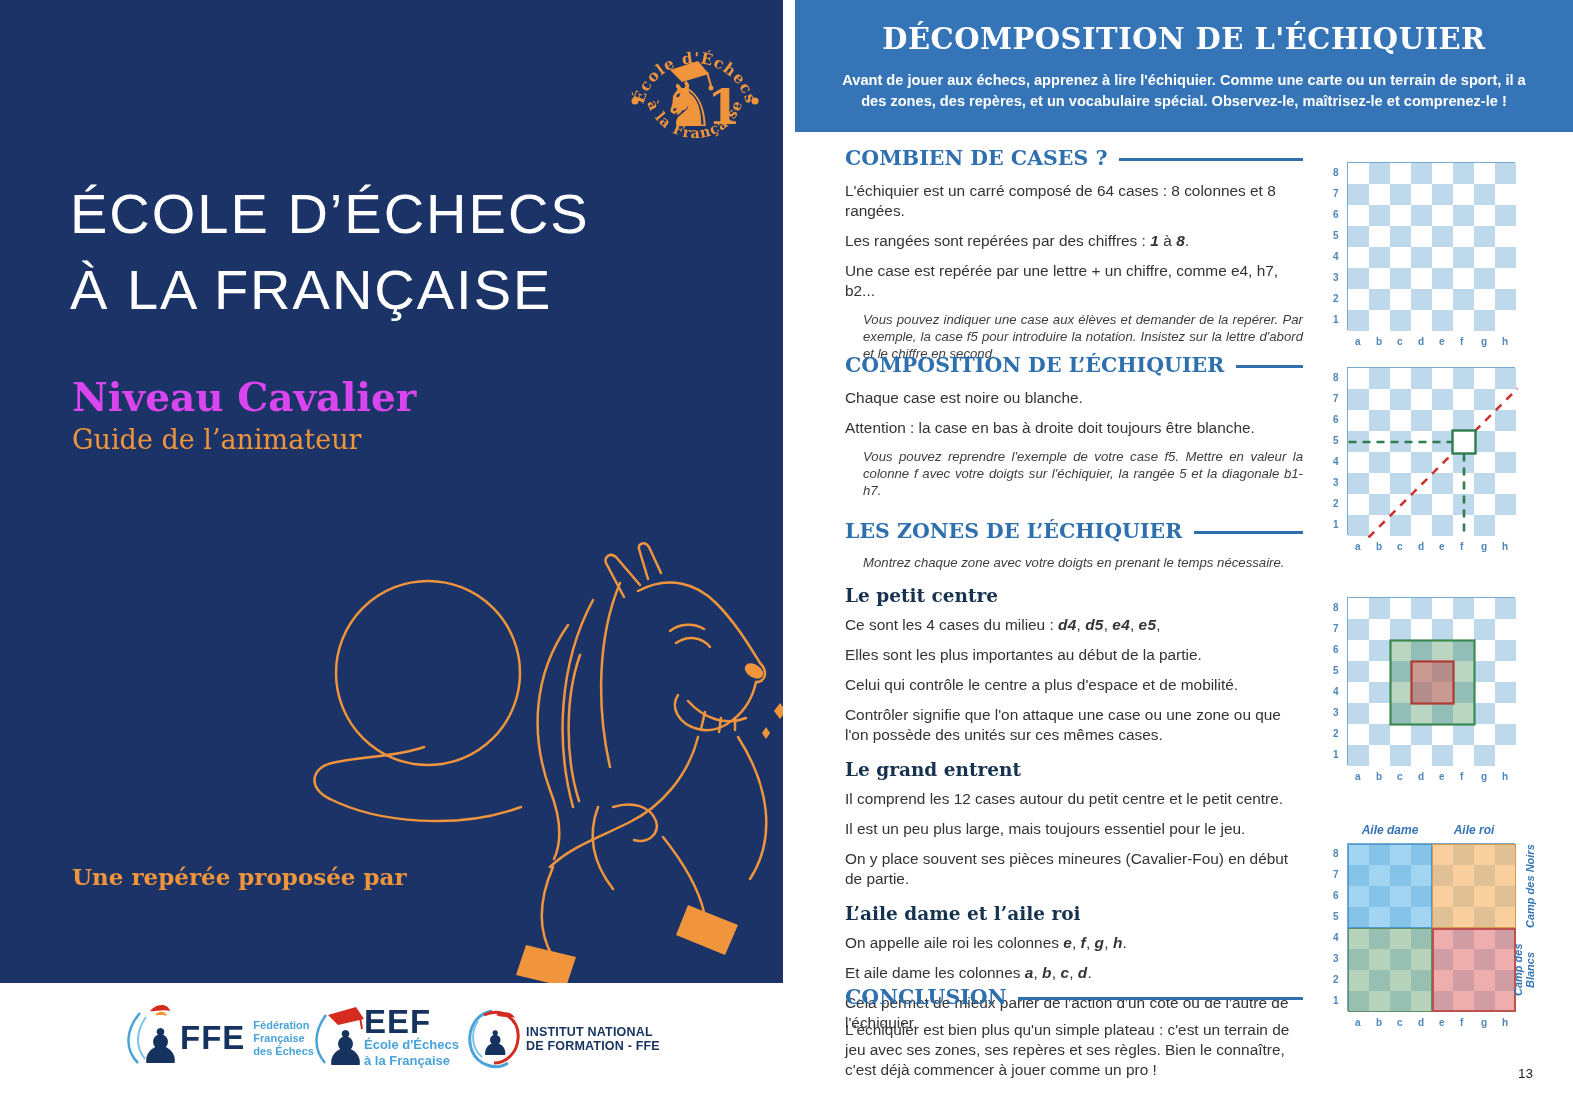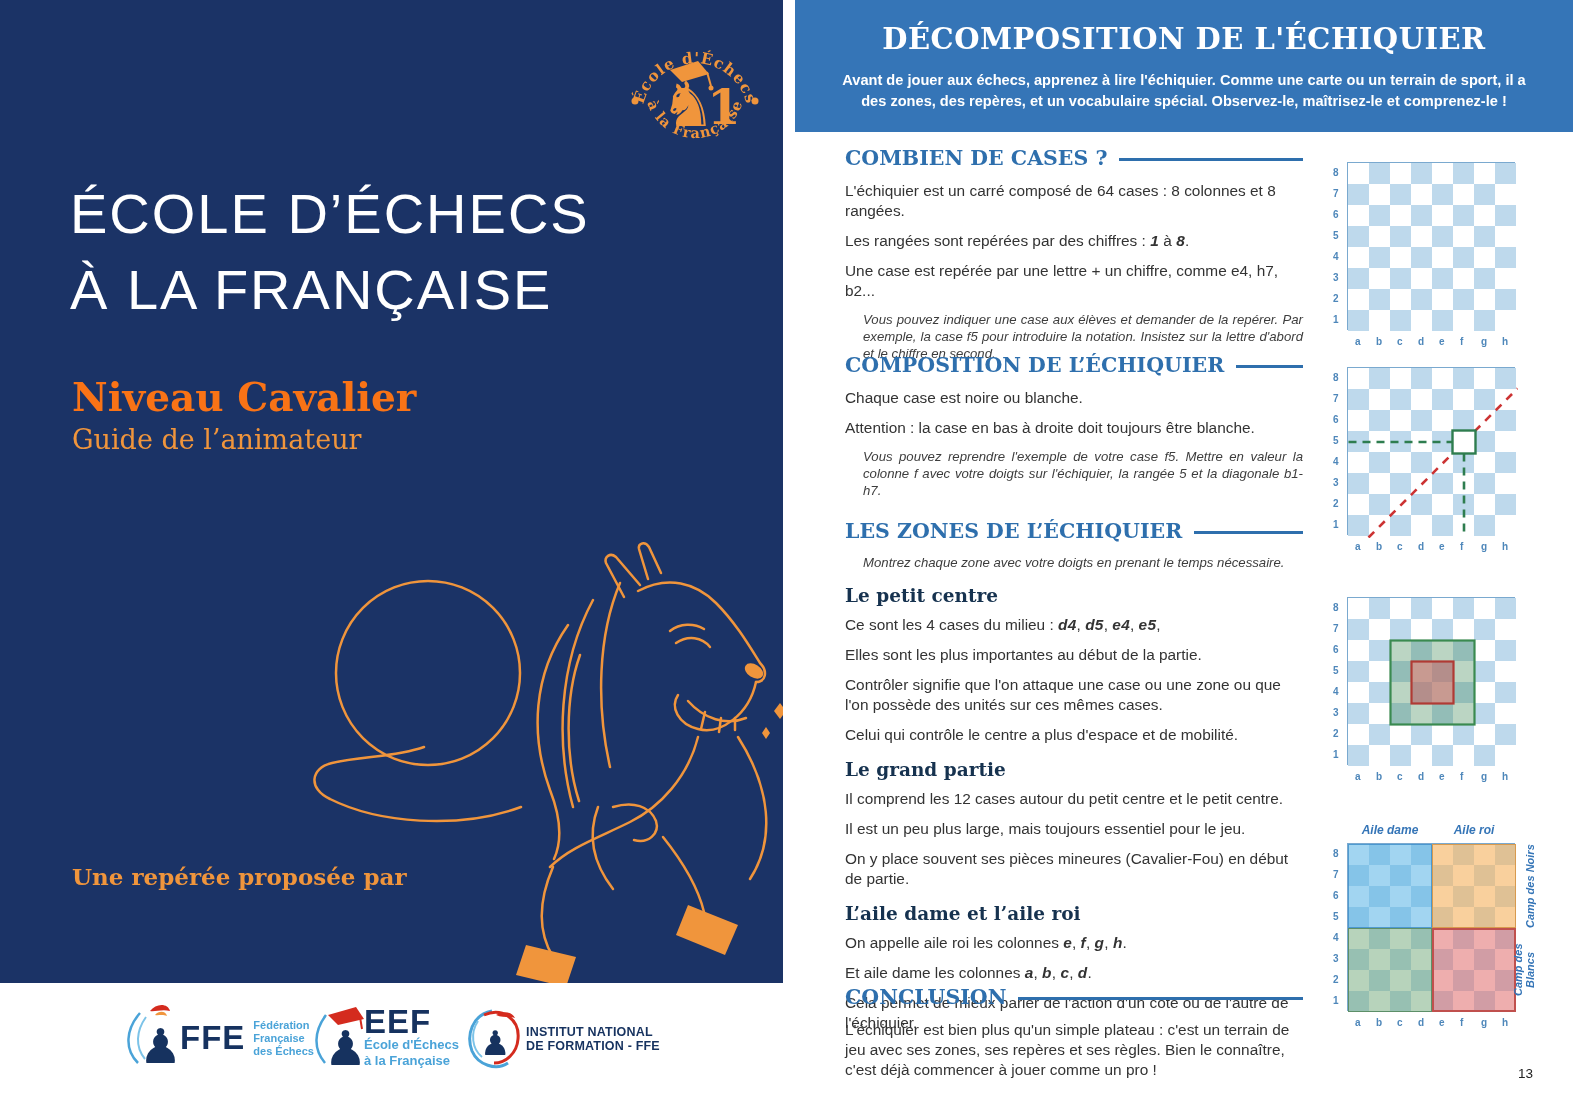--- a/index.html
+++ b/index.html
@@ -6,21 +6,21 @@
   body { width:1573px; height:1115px; position:relative; background:#ffffff;
          font-family:"Liberation Sans", sans-serif; overflow:hidden; }
 
   
   .cover { position:absolute; left:0; top:0; width:783px; height:983px;
            background:#1b3366; overflow:hidden; }
   .badge { position:absolute; left:622px; top:28px; width:146px; height:146px; }
   .cover-title { position:absolute; left:70px; top:176px; color:#ffffff;
       font-family:"Liberation Sans", sans-serif; font-weight:300;
       font-size:56px; letter-spacing:2px; line-height:76px; }
-  .level-title { position:absolute; left:72px; top:374px; color:#f97316;
+  .level-title { position:absolute; left:72px; top:374px; color:#d946ef;
       font-family:"DejaVu Serif", serif; font-weight:bold; font-size:39px;text-align:right; }
   .cover-subtitle { position:absolute; left:72px; top:424px; color:#f0953c;
       font-family:"DejaVu Serif", serif; font-size:27px; }
   .horse { position:absolute; left:268px; top:505px; width:530px; height:490px; }
   .method { position:absolute; left:72px; top:860px; color:#f0953c;
       font-family:"DejaVu Serif", serif; font-weight:bold; font-size:23px; line-height:33px; }
 
   
   .logo-strip { position:absolute; left:0; top:983px; width:783px; height:132px; background:#ffffff; }
   .logo { position:absolute; display:flex; align-items:center; }
@@ -227,24 +227,24 @@
     <div class="section" style="top:519px">
       <div class="sec-heading">
         <span>LES ZONES DE L’ÉCHIQUIER</span>
         <span class="rule"></span>
       </div>
       <p class="note" style="margin-top:0">Montrez chaque zone avec votre doigts en prenant le temps nécessaire.</p>
 
       <h3 class="sub">Le petit centre</h3>
       <p class="body">Ce sont les 4 cases du milieu : <b><i>d4</i></b>, <b><i>d5</i></b>, <b><i>e4</i></b>, <b><i>e5</i></b>,</p>
       <p class="body">Elles sont les plus importantes au début de la partie.</p>
+      <p class="body">Celui qui contrôle le centre a plus d'espace et de mobilité.</p>
       <p class="body">Contrôler signifie que l'on attaque une case ou une zone ou que l'on possède des unités sur ces mêmes cases.</p>
-      <p class="body">Celui qui contrôle le centre a plus d'espace et de mobilité.</p>
-
-      <h3 class="sub">Le grand partie</h3>
+
+      <h3 class="sub">Le grand entrent</h3>
       <p class="body">Il comprend les 12 cases autour du petit centre et le petit centre.</p>
       <p class="body">Il est un peu plus large, mais toujours essentiel pour le jeu.</p>
       <p class="body">On y place souvent ses pièces mineures (Cavalier-Fou) en début de partie.</p>
 
       <h3 class="sub">L’aile dame et l’aile roi</h3>
       <p class="body">On appelle aile roi les colonnes <b><i>e</i></b>, <b><i>f</i></b>, <b><i>g</i></b>, <b><i>h</i></b>.</p>
       <p class="body">Et aile dame les colonnes <b><i>a</i></b>, <b><i>b</i></b>, <b><i>c</i></b>, <b><i>d</i></b>.</p>
       <p class="body">Cela permet de mieux parler de l'action d'un côté ou de l'autre de l'échiquier.</p>
     </div>
 

